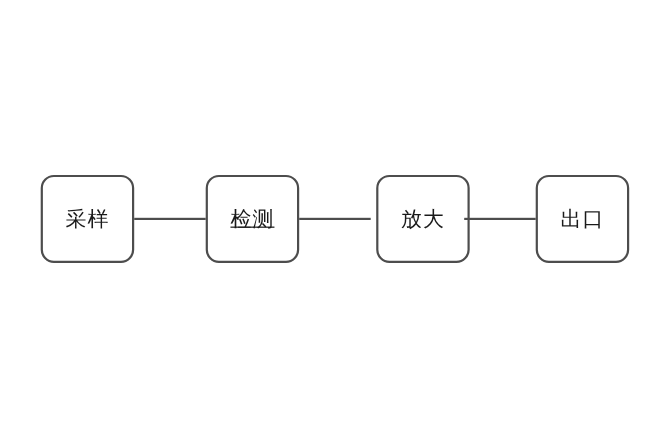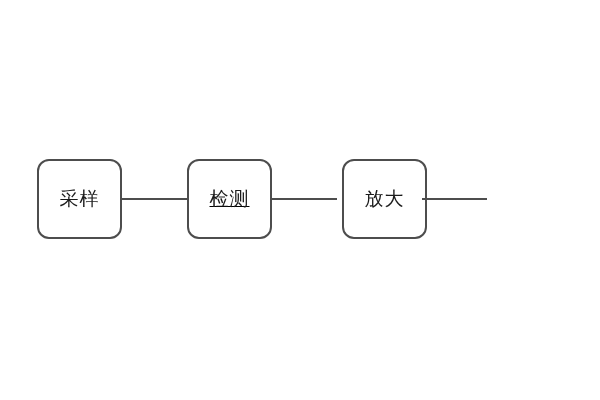--- a/index.html
+++ b/index.html
@@ -71,14 +71,17 @@
   </div>
 
   <div class="connector conn-2"></div>
 
   <div class="node node-3">
     <span class="node-label">放大</span>
   </div>
 
   <div class="connector conn-3"></div>
 
+  <div class="node node-4">
+    <span class="node-label">出口</span>
+  </div>
 
 </div>
 
 </body></html>

